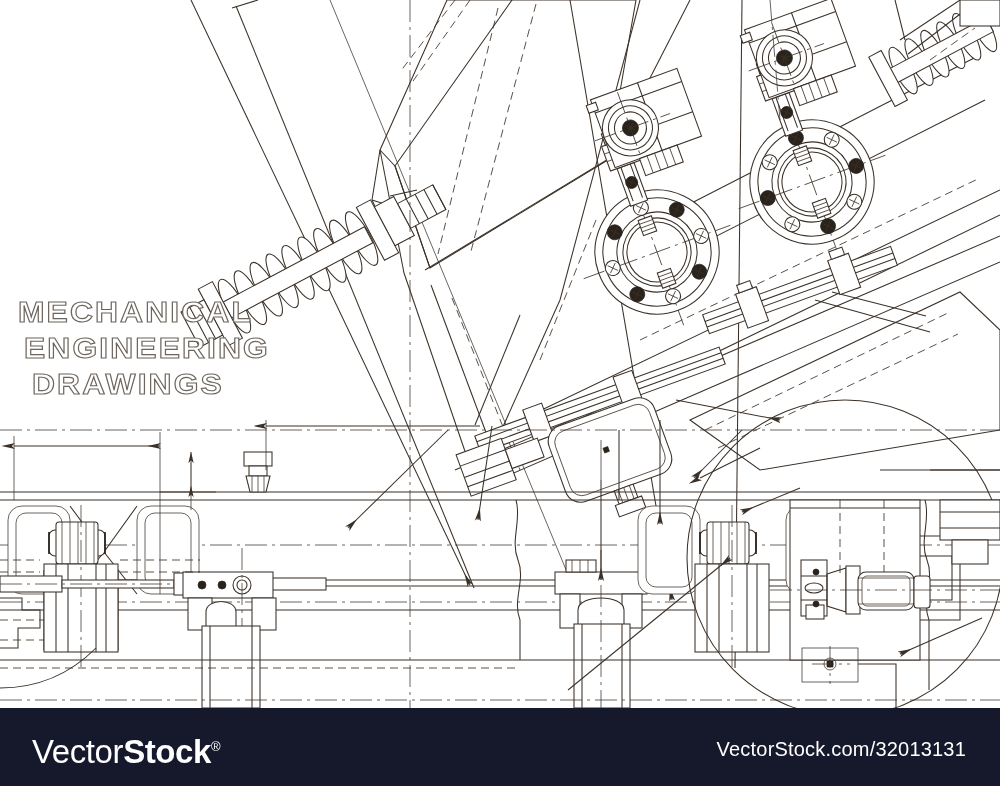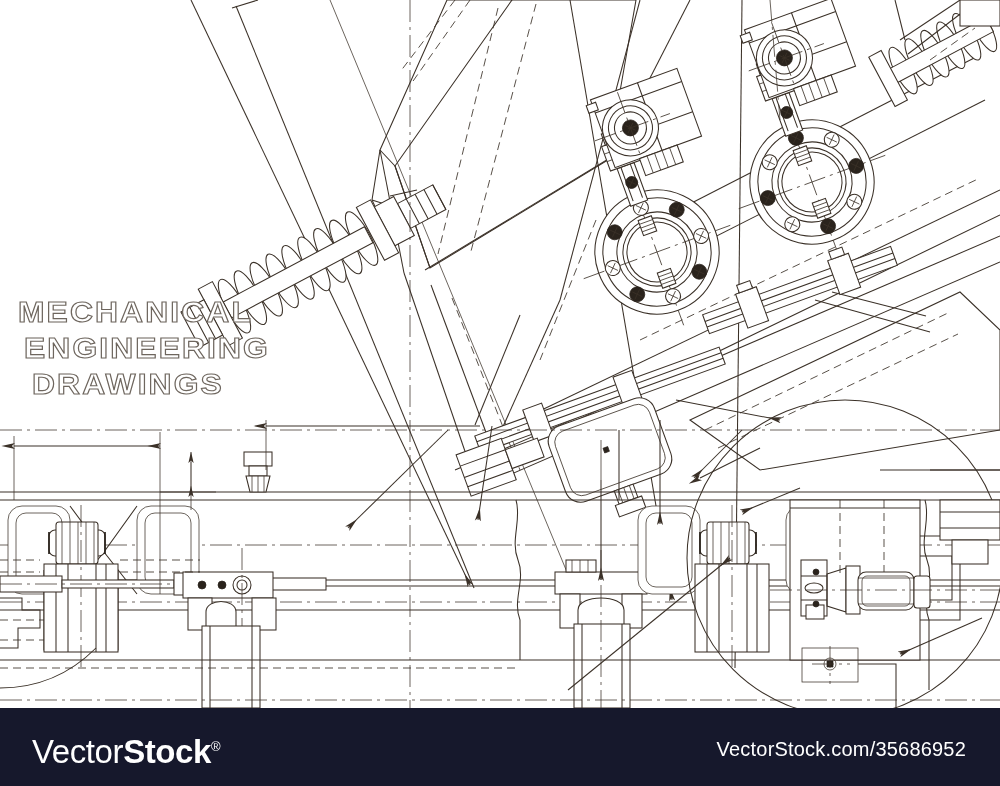--- a/index.html
+++ b/index.html
@@ -479,16 +479,16 @@
   </div>
 
   <div id="title-block">
     <div class="tline l1">MECHANICAL</div>
     <div class="tline l2">ENGINEERING</div>
     <div class="tline l3">DRAWINGS</div>
   </div>
 
   <div id="footer">
     <div id="logo"><span class="lg-a">Vector</span><span class="lg-b">Stock</span><span class="lg-r">®</span></div>
-    <div id="wm-url">VectorStock.com/35686952</div>
+    <div id="wm-url">VectorStock.com/32013131</div>
   </div>
 
 </div>
 
 </body></html>

